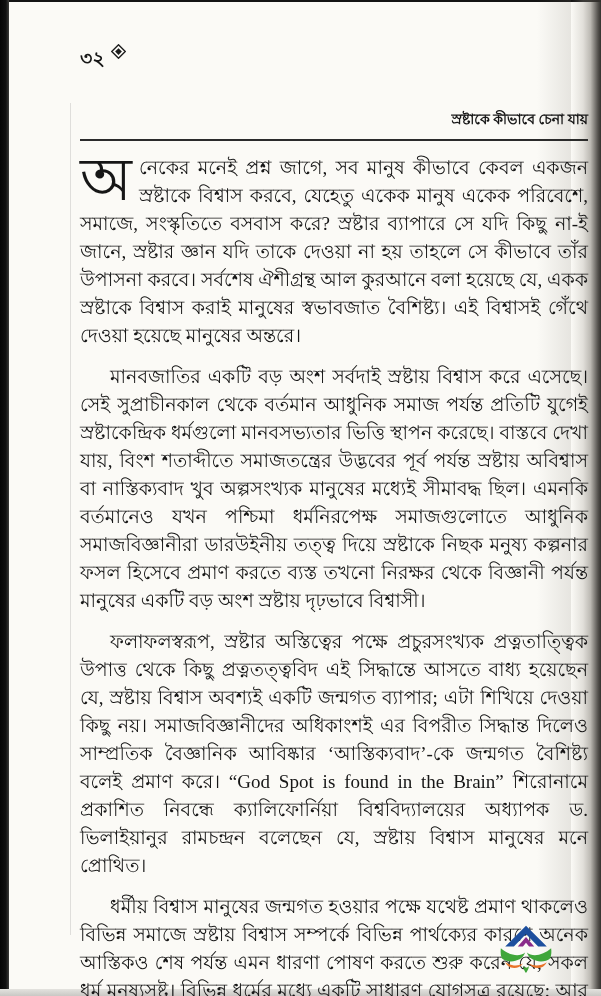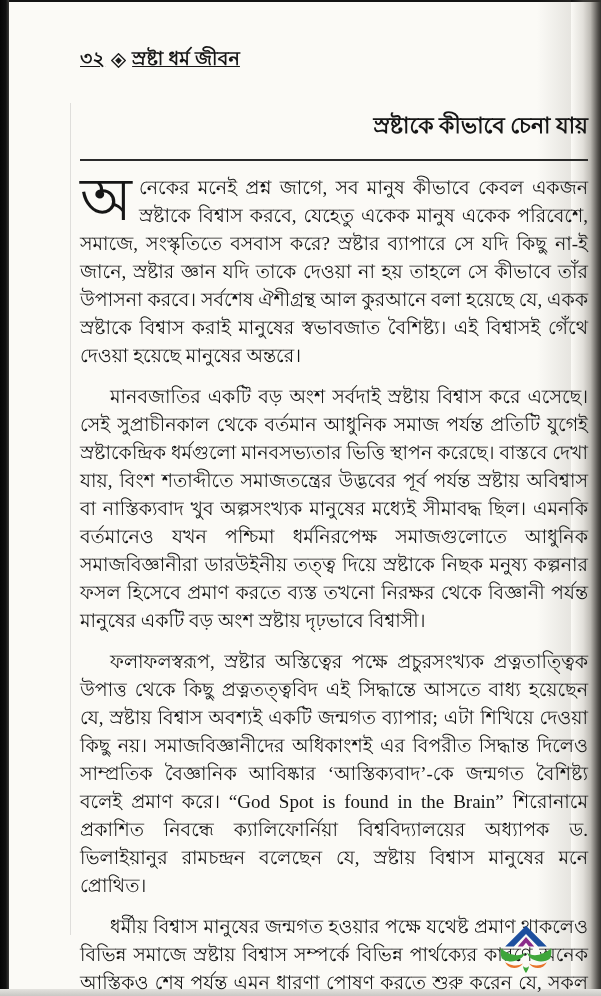--- a/index.html
+++ b/index.html
@@ -20,30 +20,30 @@
   .page-curl   { position:absolute; top:0; right:30px; bottom:0; width:34px;
                  background:linear-gradient(to right, rgba(120,115,105,0) 0%, rgba(120,115,105,0.16) 100%); }
   .edge-bottom { position:absolute; bottom:0; left:0; right:0; height:7px;
                  background:linear-gradient(to bottom,#e4e3df 0%,#c9c8c4 100%); }
   .crease      { position:absolute; left:70px; top:103px; height:832px; width:1px;
                  background:rgba(60,60,60,0.14); }
 
   .content { position:absolute; left:80px; top:44px; width:508px; }
 
   .running-head {
-    display:flex; align-items:center; gap:6px;
-    font-size:19px; font-weight:bold; letter-spacing:0.2px;text-decoration:underline;
+    display:flex; align-items:flex-start; gap:6px;
+    font-size:19px; font-weight:bold; letter-spacing:0.2px;
   }
   .running-head .pageno { font-size:19px; }
   .diamond { width:15px; height:15px; flex:0 0 auto; }
 
   .chapter {
     margin-top:32px; text-align:right;
-    font-size:22px; font-weight:bold;
-    padding-bottom:14px; border-bottom:2px solid #2b2b2b;
+    font-size:14px; font-weight:bold;
+    padding-bottom:7px; border-bottom:2px solid #2b2b2b;
   }
 
   .body-text { margin-top:4px; }
   .para {
     margin:13px 0 0 0; font-size:19px; line-height:28px;
     text-align:justify; text-justify:inter-word;
   }
   .para.indent { text-indent:30px;font-family:Liberation Serif, serif; }
   .dropcap {
     float:left; font-size:60px; line-height:48px;
@@ -65,21 +65,20 @@
   <div class="crease"></div>
 
   <div class="content">
 
     <div class="running-head">
       <span class="pageno">৩২</span>
       <svg class="diamond" viewBox="0 0 20 20" aria-hidden="true">
         <polygon points="10,1 19,10 10,19 1,10" fill="none" stroke="#1c1c1c" stroke-width="1.8"></polygon>
         <polygon points="10,5.5 14.5,10 10,14.5 5.5,10" fill="#1c1c1c"></polygon>
       </svg>
-      <span>স্রষ্টা ধর্ম জীবন</span>
     </div>
 
     <div class="chapter">স্রষ্টাকে কীভাবে চেনা যায়</div>
 
     <div class="body-text">
       <p class="para">
         <span class="dropcap">অ</span><span>নেকের মনেই প্রশ্ন জাগে, সব মানুষ কীভাবে কেবল একজন স্রষ্টাকে বিশ্বাস করবে, যেহেতু একেক মানুষ একেক পরিবেশে, সমাজে, সংস্কৃতিতে বসবাস করে? স্রষ্টার ব্যাপারে সে যদি কিছু না-ই জানে, স্রষ্টার জ্ঞান যদি তাকে দেওয়া না হয় তাহলে সে কীভাবে তাঁর উপাসনা করবে। সর্বশেষ ঐশীগ্রন্থ আল কুরআনে বলা হয়েছে যে, একক স্রষ্টাকে বিশ্বাস করাই মানুষের স্বভাবজাত বৈশিষ্ট্য। এই বিশ্বাসই গেঁথে দেওয়া হয়েছে মানুষের অন্তরে।</span>
       </p>
       <p class="para indent">মানবজাতির একটি বড় অংশ সর্বদাই স্রষ্টায় বিশ্বাস করে এসেছে। সেই সুপ্রাচীনকাল থেকে বর্তমান আধুনিক সমাজ পর্যন্ত প্রতিটি যুগেই স্রষ্টাকেন্দ্রিক ধর্মগুলো মানবসভ্যতার ভিত্তি স্থাপন করেছে। বাস্তবে দেখা যায়, বিংশ শতাব্দীতে সমাজতন্ত্রের উদ্ভবের পূর্ব পর্যন্ত স্রষ্টায় অবিশ্বাস বা নাস্তিক্যবাদ খুব অল্পসংখ্যক মানুষের মধ্যেই সীমাবদ্ধ ছিল। এমনকি বর্তমানেও যখন পশ্চিমা ধর্মনিরপেক্ষ সমাজগুলোতে আধুনিক সমাজবিজ্ঞানীরা ডারউইনীয় তত্ত্ব দিয়ে স্রষ্টাকে নিছক মনুষ্য কল্পনার ফসল হিসেবে প্রমাণ করতে ব্যস্ত তখনো নিরক্ষর থেকে বিজ্ঞানী পর্যন্ত মানুষের একটি বড় অংশ স্রষ্টায় দৃঢ়ভাবে বিশ্বাসী।</p>
       <p class="para indent">ফলাফলস্বরূপ, স্রষ্টার অস্তিত্বের পক্ষে প্রচুরসংখ্যক প্রত্নতাত্ত্বিক উপাত্ত থেকে কিছু প্রত্নতত্ত্ববিদ এই সিদ্ধান্তে আসতে বাধ্য হয়েছেন যে, স্রষ্টায় বিশ্বাস অবশ্যই একটি জন্মগত ব্যাপার; এটা শিখিয়ে দেওয়া কিছু নয়। সমাজবিজ্ঞানীদের অধিকাংশই এর বিপরীত সিদ্ধান্ত দিলেও সাম্প্রতিক বৈজ্ঞানিক আবিষ্কার ‘আস্তিক্যবাদ’-কে জন্মগত বৈশিষ্ট্য বলেই প্রমাণ করে। “God Spot is found in the Brain” শিরোনামে প্রকাশিত নিবন্ধে ক্যালিফোর্নিয়া বিশ্ববিদ্যালয়ের অধ্যাপক ড. ভিলাইয়ানুর রামচন্দ্রন বলেছেন যে, স্রষ্টায় বিশ্বাস মানুষের মনে প্রোথিত।</p>

